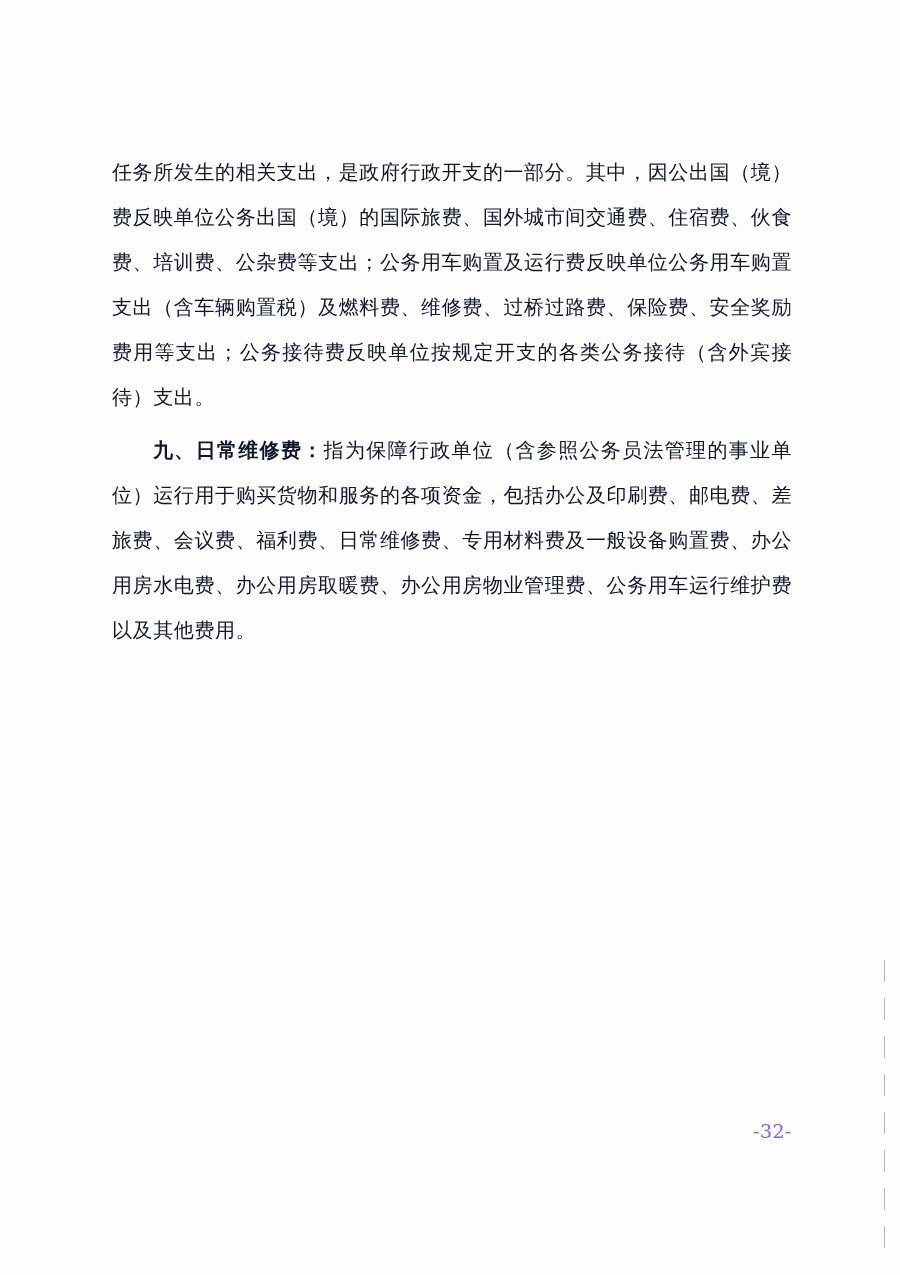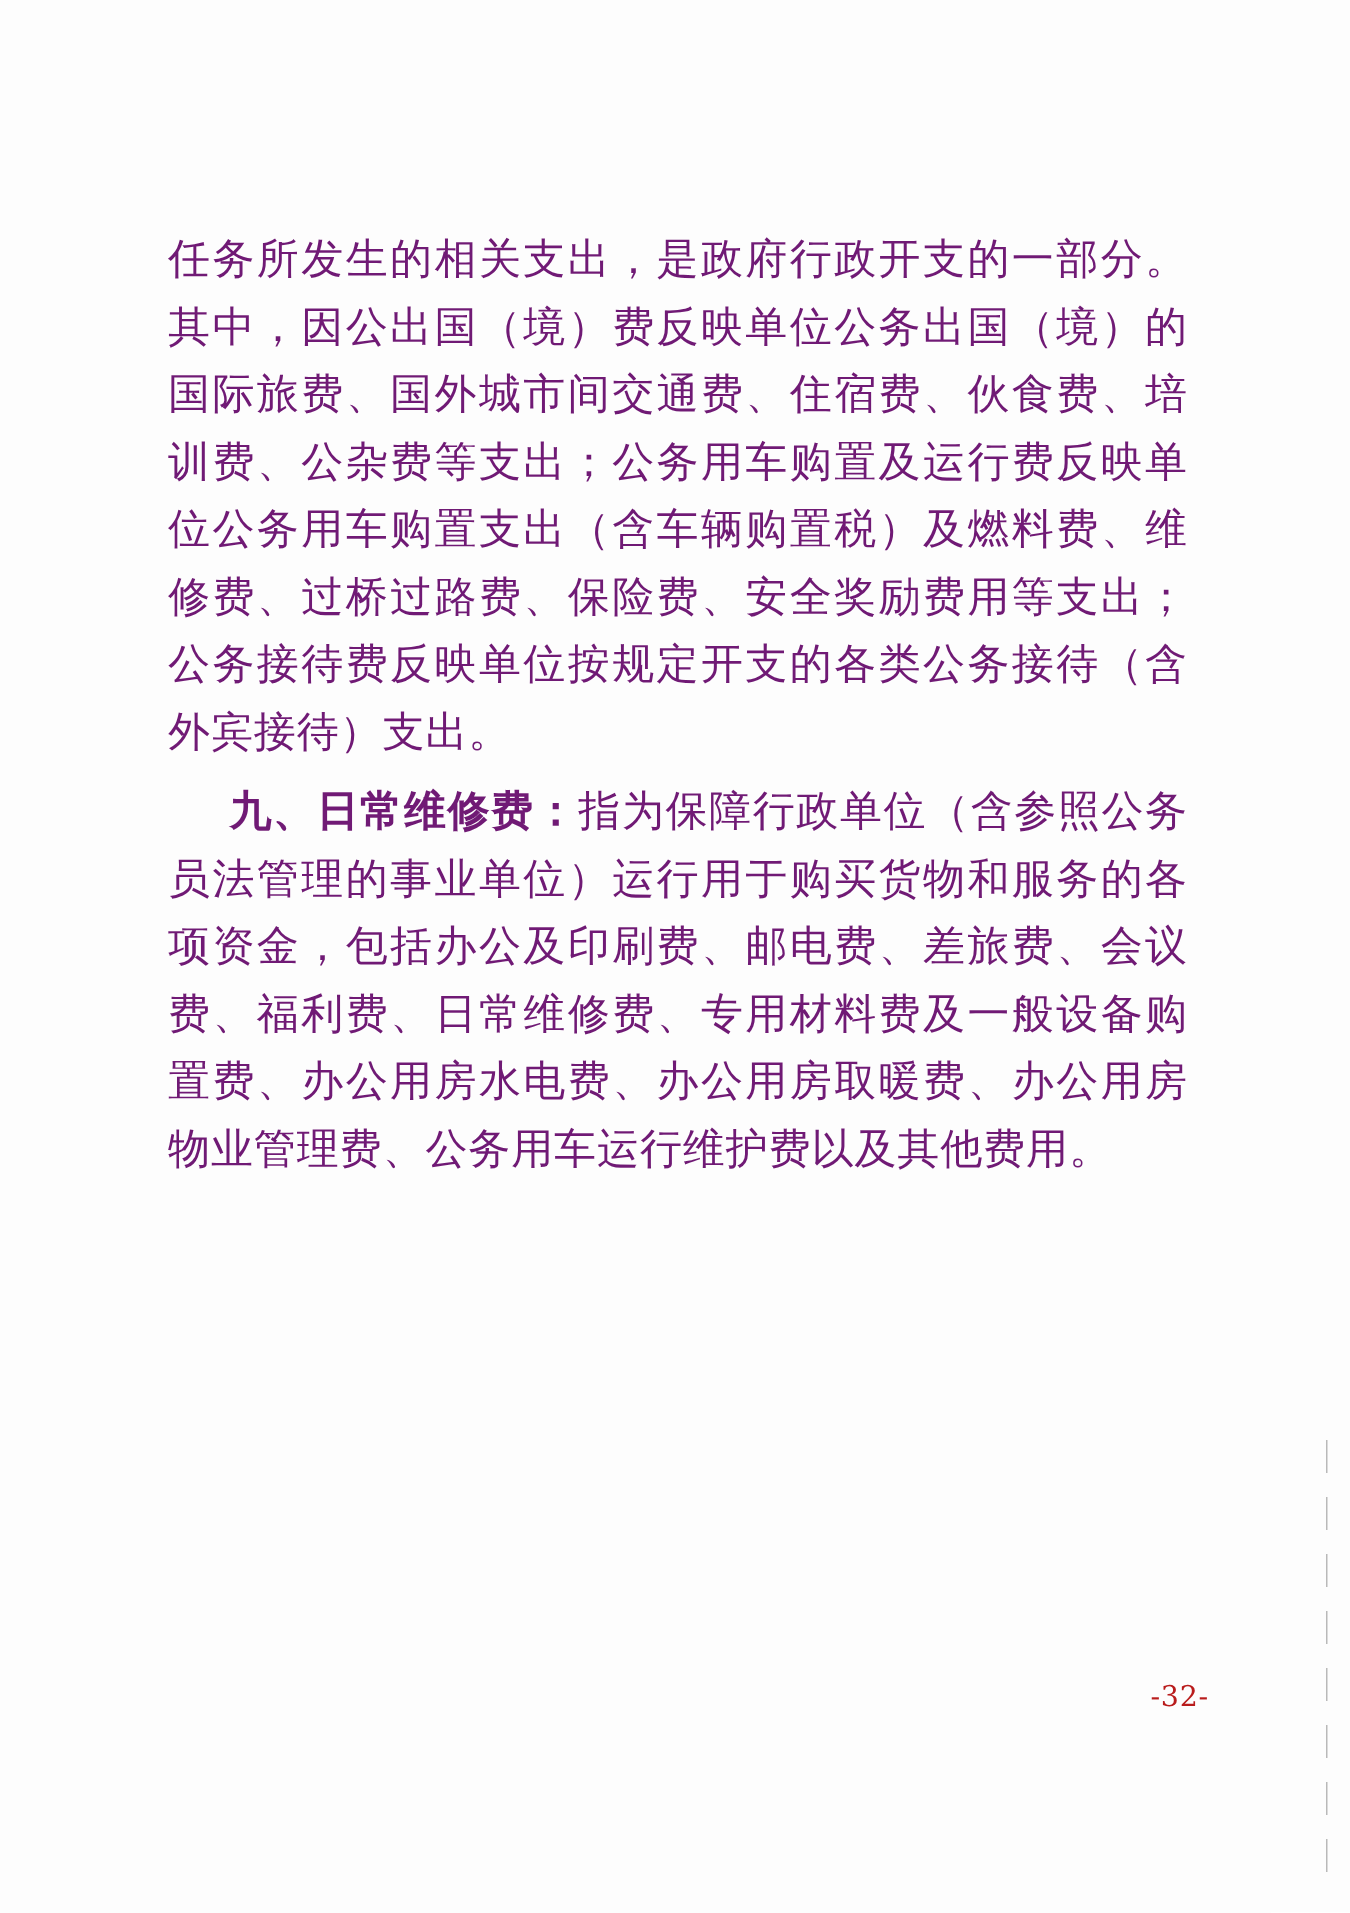--- a/index.html
+++ b/index.html
@@ -19,44 +19,44 @@
     overflow: hidden;
     box-sizing: border-box;
   }
   .content {
     position: absolute;
     left: 112px;
     top: 150px;
     width: 680px;
   }
   .para {
-    font-size: 28px;
+    font-size: 20px;
     line-height: 45px;
     letter-spacing: 0.6px;
     text-align: justify;
     text-justify: inter-ideograph;
     margin: 0 0 0 0;
-    color: #701a75;
+    color: #0f172a;
   }
   .para + .para {
     margin-top: 8px;
   }
   .indent {
     text-indent: 41px;
   }
   .lead {
     font-weight: bold;
   }
   .page-number {
     position: absolute;
-    right: 94px;
+    right: 108px;
     top: 1120px;
     font-size: 19px;
     letter-spacing: 0.5px;
-    color: #b91c1c;
+    color: #8b5cf6;
     font-family: "DejaVu Serif", serif;
   }
   .binding-marks {
     position: absolute;
     right: 14px;
     top: 960px;
     width: 2px;
     height: 300px;
   }
   .binding-marks span {

